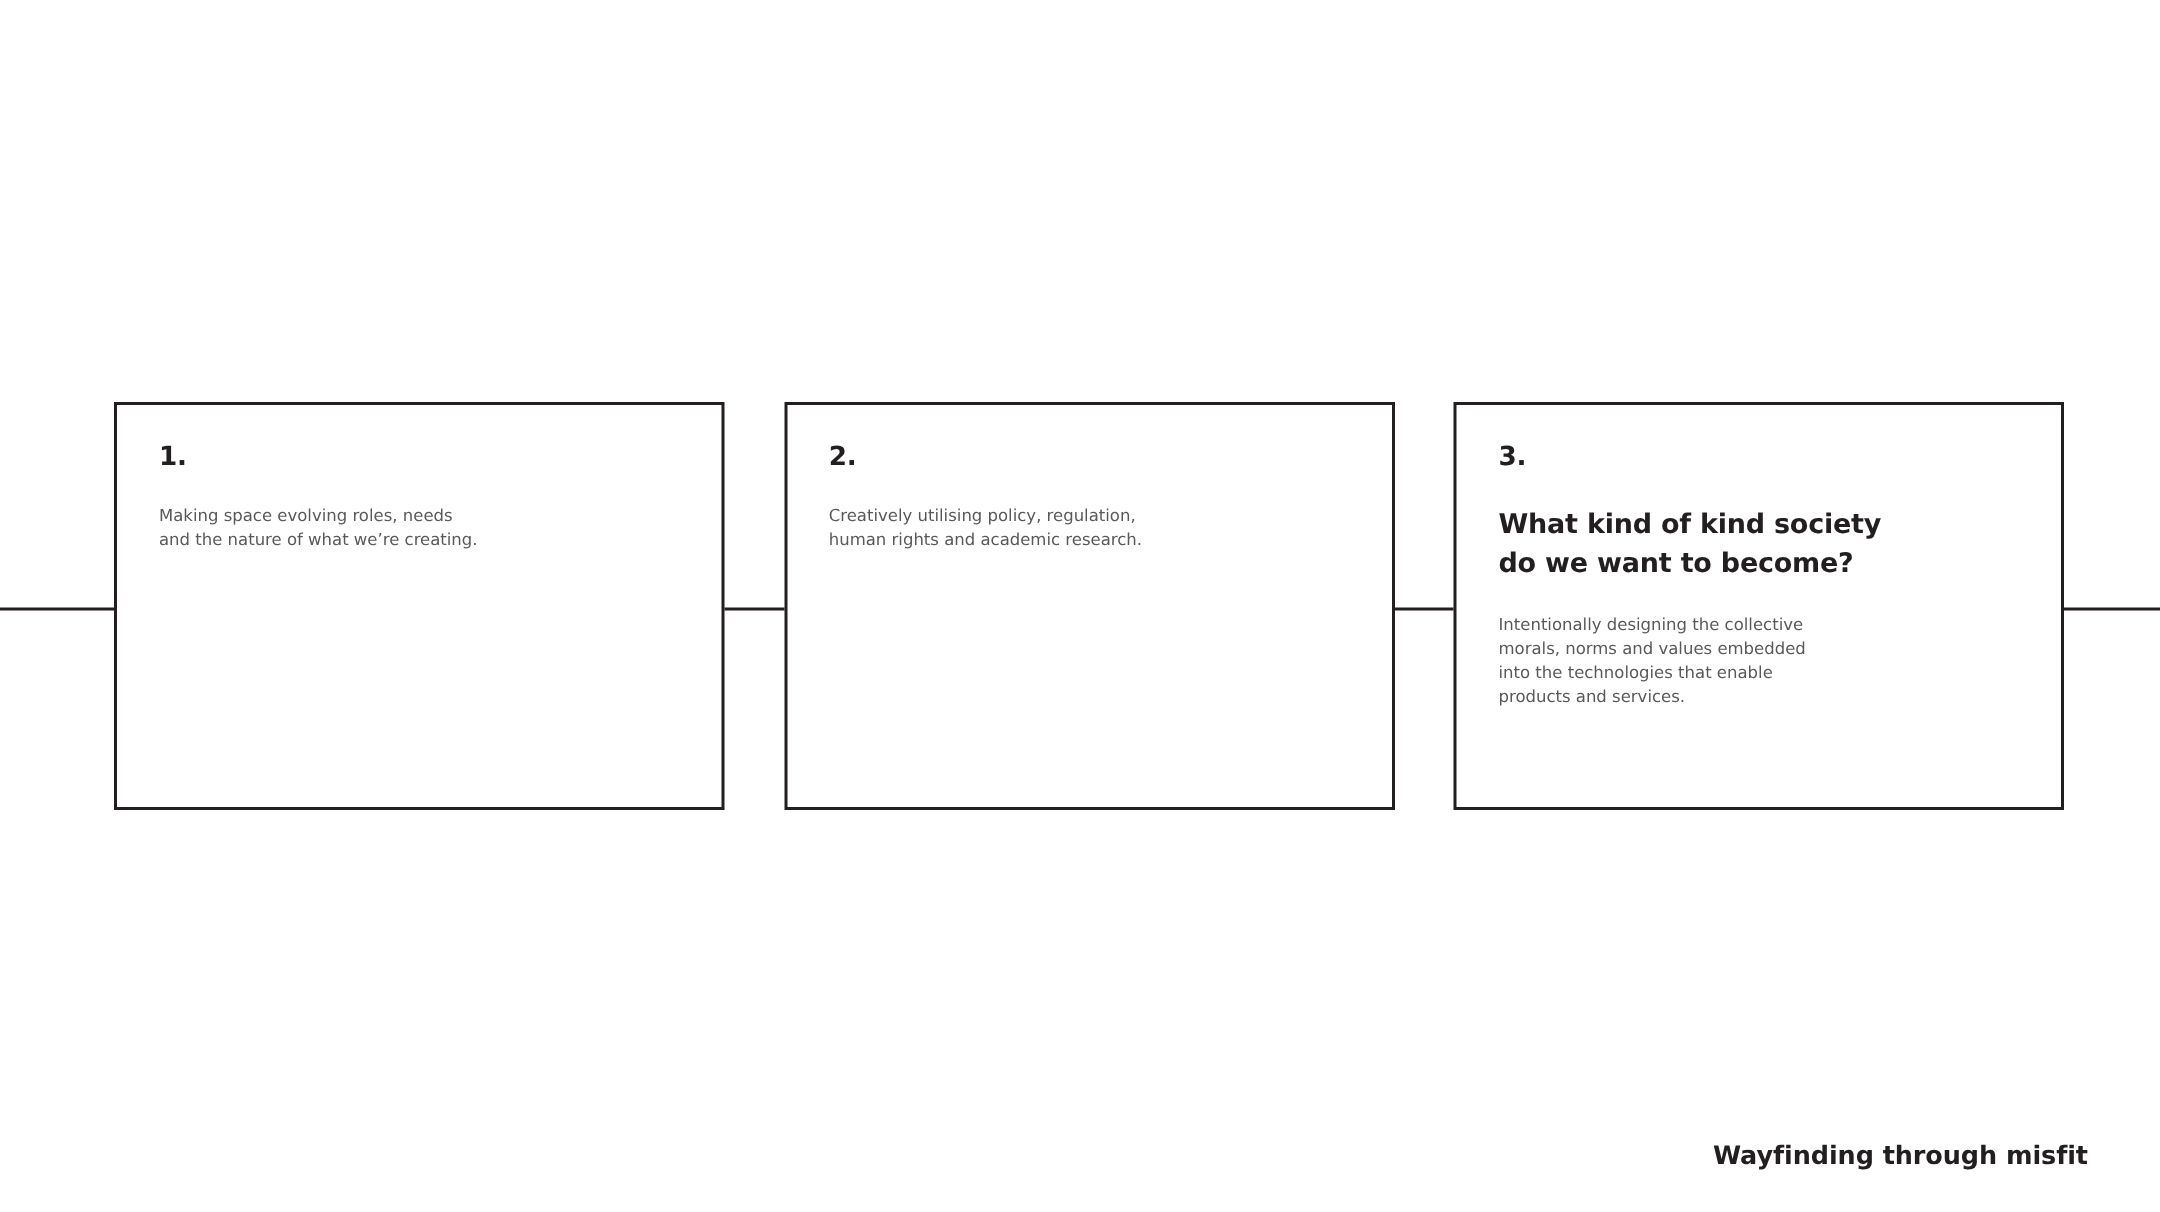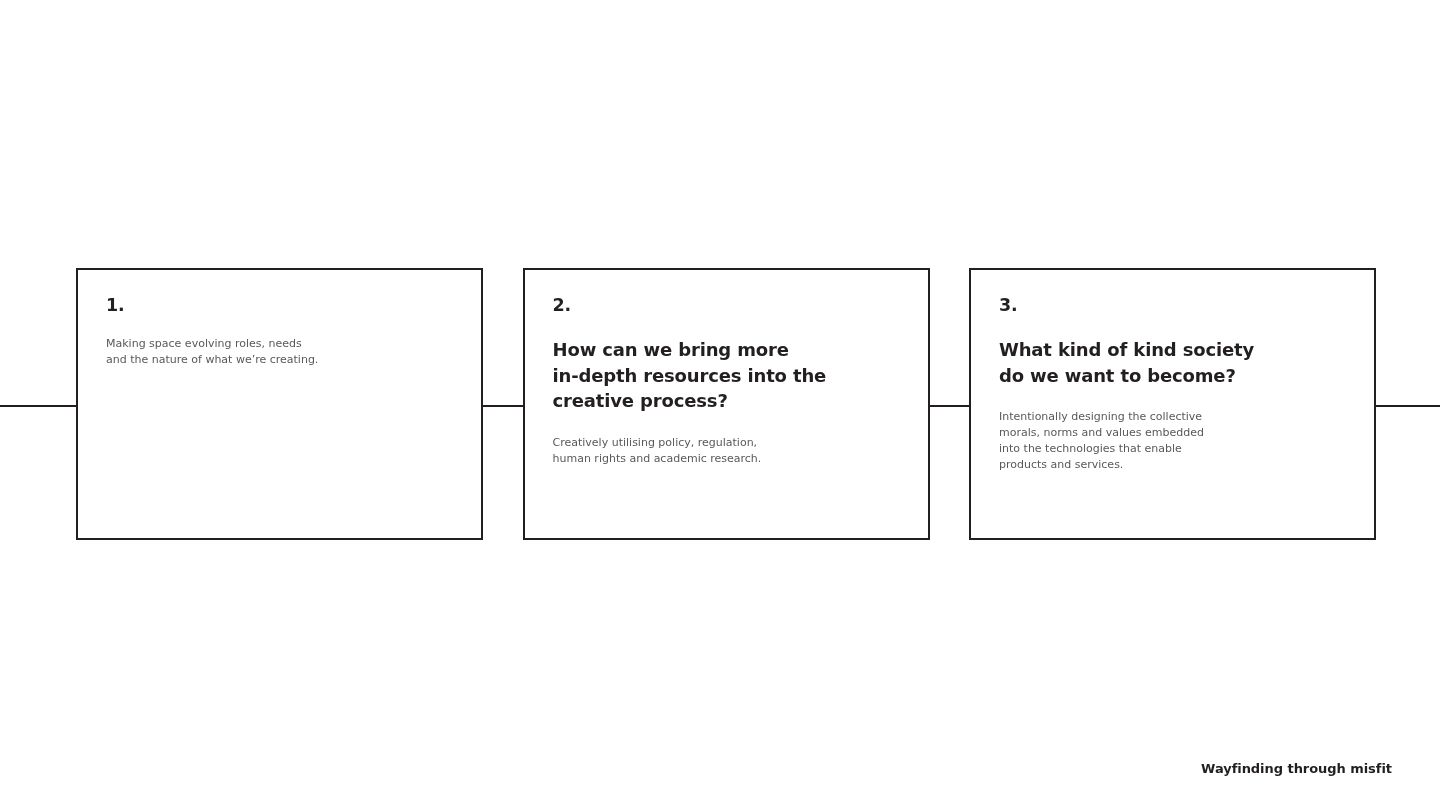--- a/index.html
+++ b/index.html
@@ -86,21 +86,21 @@
     letter-spacing: 0px;
     margin: 21px 0 0 0;
     white-space: pre-line;
   }
 
   
   .footer {
     position: absolute;
     right: 48px;
     top: 761px;
-    font-size: 13px;
+    font-size: 17px;
     font-weight: 700;
     color: #231f20;
     letter-spacing: -0.05px;
     z-index: 3;
   }
 </style>
 </head>
 <body>
 
 <div class="slide">
@@ -110,23 +110,20 @@
   <div class="card-row">
 
     <div class="card">
       <div class="card-number">1.</div>
       <div class="card-body">Making space evolving roles, needs
 and the nature of what we’re creating.</div>
     </div>
 
     <div class="card">
       <div class="card-number">2.</div>
-      <div class="card-heading">How can we bring more
-in-depth resources into the
-creative process?</div>
       <div class="card-body">Creatively utilising policy, regulation,
 human rights and academic research.</div>
     </div>
 
     <div class="card">
       <div class="card-number">3.</div>
       <div class="card-heading">What kind of kind society
 do we want to become?</div>
       <div class="card-body">Intentionally designing the collective
 morals, norms and values embedded

